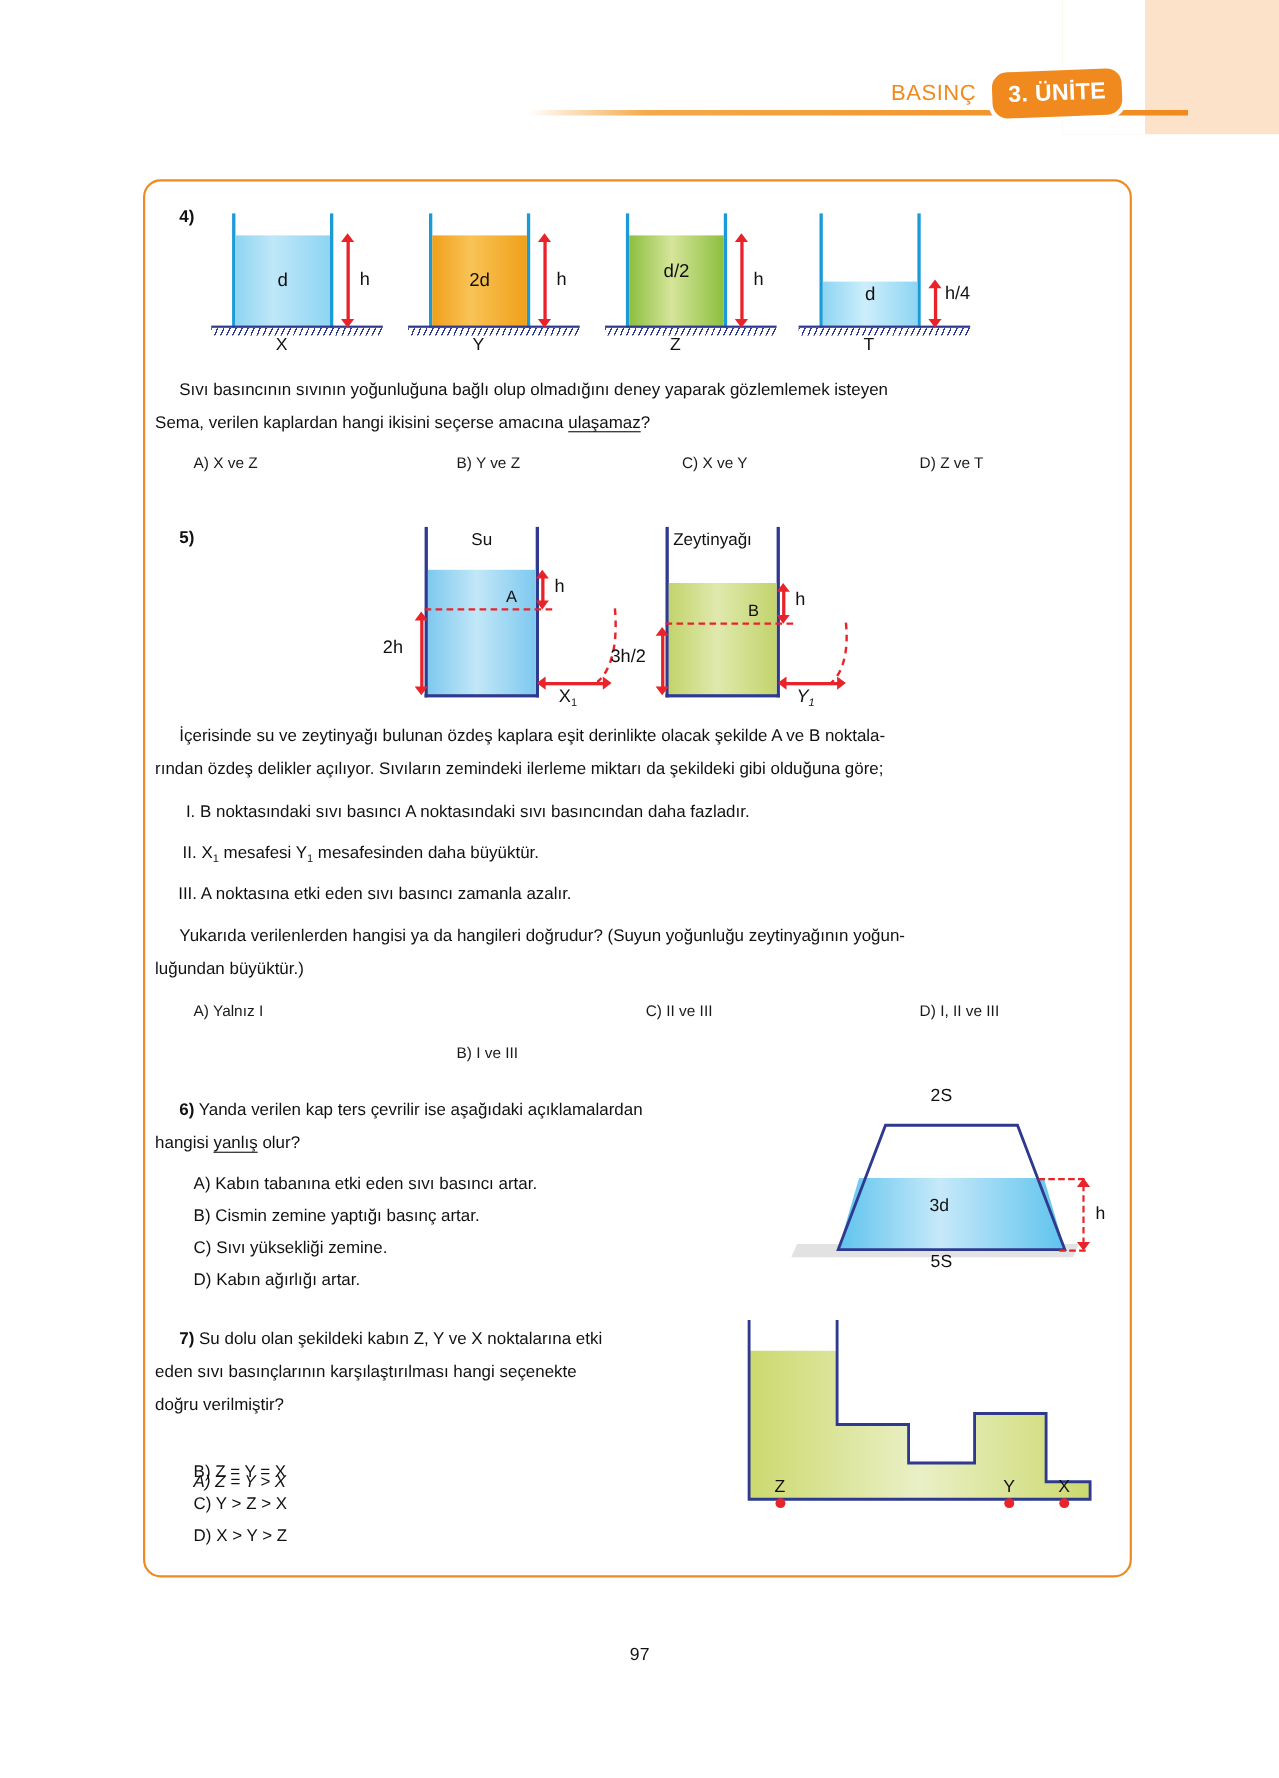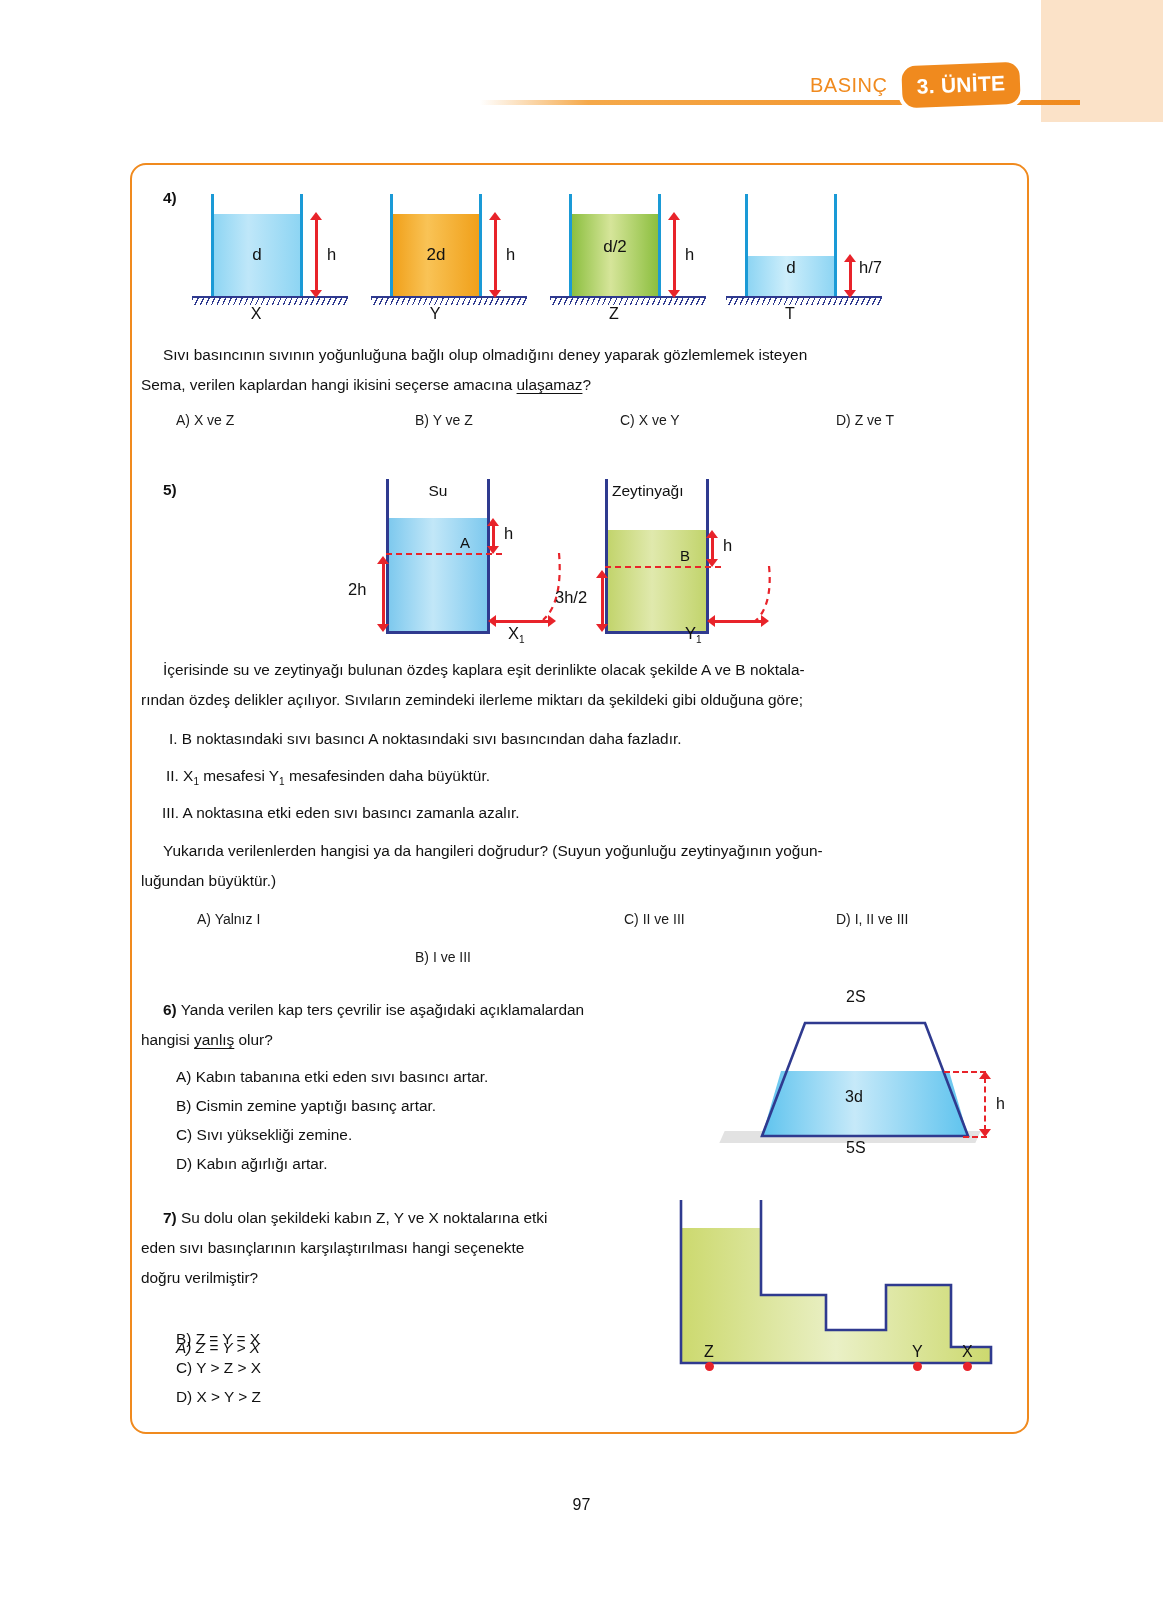--- a/index.html
+++ b/index.html
@@ -226,21 +226,21 @@
   <div class="v-wall" style="left:834px; top:194px; height:104px;"></div>
   <div class="v-liquid" style="left:748px; top:256px; width:86px; height:42px;
        background:linear-gradient(to right,#8ed5f3,#cdeefb 45%,#8ed5f3);"></div>
   <div class="v-ground" style="left:726px; top:296px; width:156px;"></div>
   <div class="liq-text" style="left:748px; top:258px; width:86px;">d</div>
   <div class="arrow-v" style="left:844px; top:254px; height:44px;">
     <div class="head-up"></div>
       <div class="shaft"></div>
       <div class="head-dn"></div>
   </div>
-  <div class="dimlabel" style="left:859px; top:258px;">h/7</div>
+  <div class="dimlabel" style="left:859px; top:258px;">h/4</div>
   <div class="v-label" style="left:746px; top:305px; width:88px;">T</div>
 </div>
 
 <div class="para" style="top:340px; left:163px; width:837px;">Sıvı basıncının sıvının yoğunluğuna bağlı olup olmadığını deney yaparak gözlemlemek isteyen</div>
 <div class="para" style="top:370px; left:141px; width:860px;">
   <span>Sema, verilen kaplardan hangi ikisini seçerse amacına </span><span class="underline-word">ulaşamaz</span><span>?</span>
 </div>
 
 <div class="opt-row" style="top:412px; left:176px;">A) X ve Z</div>
 <div class="opt-row" style="top:412px; left:415px;">B) Y ve Z</div>
@@ -305,38 +305,38 @@
   </div>
   <div class="dimlabel" style="left:555px; top:588px;">3h/2</div>
   <svg style="position:absolute; left:706px; top:561px; width:70px; height:68px;" viewBox="0 0 70 68">
     <path d="M63,5 C66,34 59,53 48,61" fill="none" stroke="#e8232a" stroke-width="2.2" stroke-dasharray="6 5"></path>
   </svg>
   <div class="arrow-h" style="left:707px; top:615px; width:62px;">
     <div class="head-l"></div>
       <div class="shaft"></div>
       <div class="head-r"></div>
   </div>
-  <div class="dimlabel" style="left:685px; top:624px;">
+  <div class="dimlabel" style="left:724px; top:624px;font-style:italic;">
     <span>Y</span><sub>1</sub>
   </div>
 </div>
 
 <div class="para" style="top:655px; left:163px; width:838px;">İçerisinde su ve zeytinyağı bulunan özdeş kaplara eşit derinlikte olacak şekilde A ve B noktala-</div>
 <div class="para" style="top:685px; left:141px; width:860px;">rından özdeş delikler açılıyor. Sıvıların zemindeki ilerleme miktarı da şekildeki gibi olduğuna göre;</div>
 <div class="para" style="top:724px; left:169px; width:830px;">I. B noktasındaki sıvı basıncı A noktasındaki sıvı basıncından daha fazladır.</div>
 <div class="para" style="top:761px; left:166px; width:830px;">
   <span>II. X</span><sub>1</sub><span> mesafesi Y</span><sub>1</sub><span> mesafesinden daha büyüktür.</span>
 </div>
 <div class="para" style="top:798px; left:162px; width:830px;">III. A noktasına etki eden sıvı basıncı zamanla azalır.</div>
 <div class="para" style="top:836px; left:163px; width:838px;">Yukarıda verilenlerden hangisi ya da hangileri doğrudur? (Suyun yoğunluğu zeytinyağının yoğun-</div>
 <div class="para" style="top:866px; left:141px; width:860px;">luğundan büyüktür.)</div>
 
-<div class="opt-row" style="top:911px; left:176px;margin-left:21px;">A) Yalnız I</div>
+<div class="opt-row" style="top:911px; left:176px;">A) Yalnız I</div>
 <div class="opt-row" style="top:911px; left:415px;margin-top:38px;">B) I ve III</div>
-<div class="opt-row" style="top:911px; left:624px;text-align:center;">C) II ve III</div>
+<div class="opt-row" style="top:911px; left:587px;text-align:center;">C) II ve III</div>
 <div class="opt-row" style="top:911px; left:836px;">D) I, II ve III</div>
 
 <div class="para" style="top:995px; left:163px; width:588px; text-align:justify;">
   <span class="q-num">6)</span><span> Yanda verilen kap ters çevrilir ise aşağıdaki açıklamalardan</span>
 </div>
 <div class="para" style="top:1025px; left:141px; width:610px;">
   <span>hangisi </span><span class="underline-word">yanlış</span><span> olur?</span>
 </div>
 <div class="para" style="top:1062px; left:176px; width:560px;">A) Kabın tabanına etki eden sıvı basıncı artar.</div>
 <div class="para" style="top:1091px; left:176px; width:560px;">B) Cismin zemine yaptığı basınç artar.</div>

